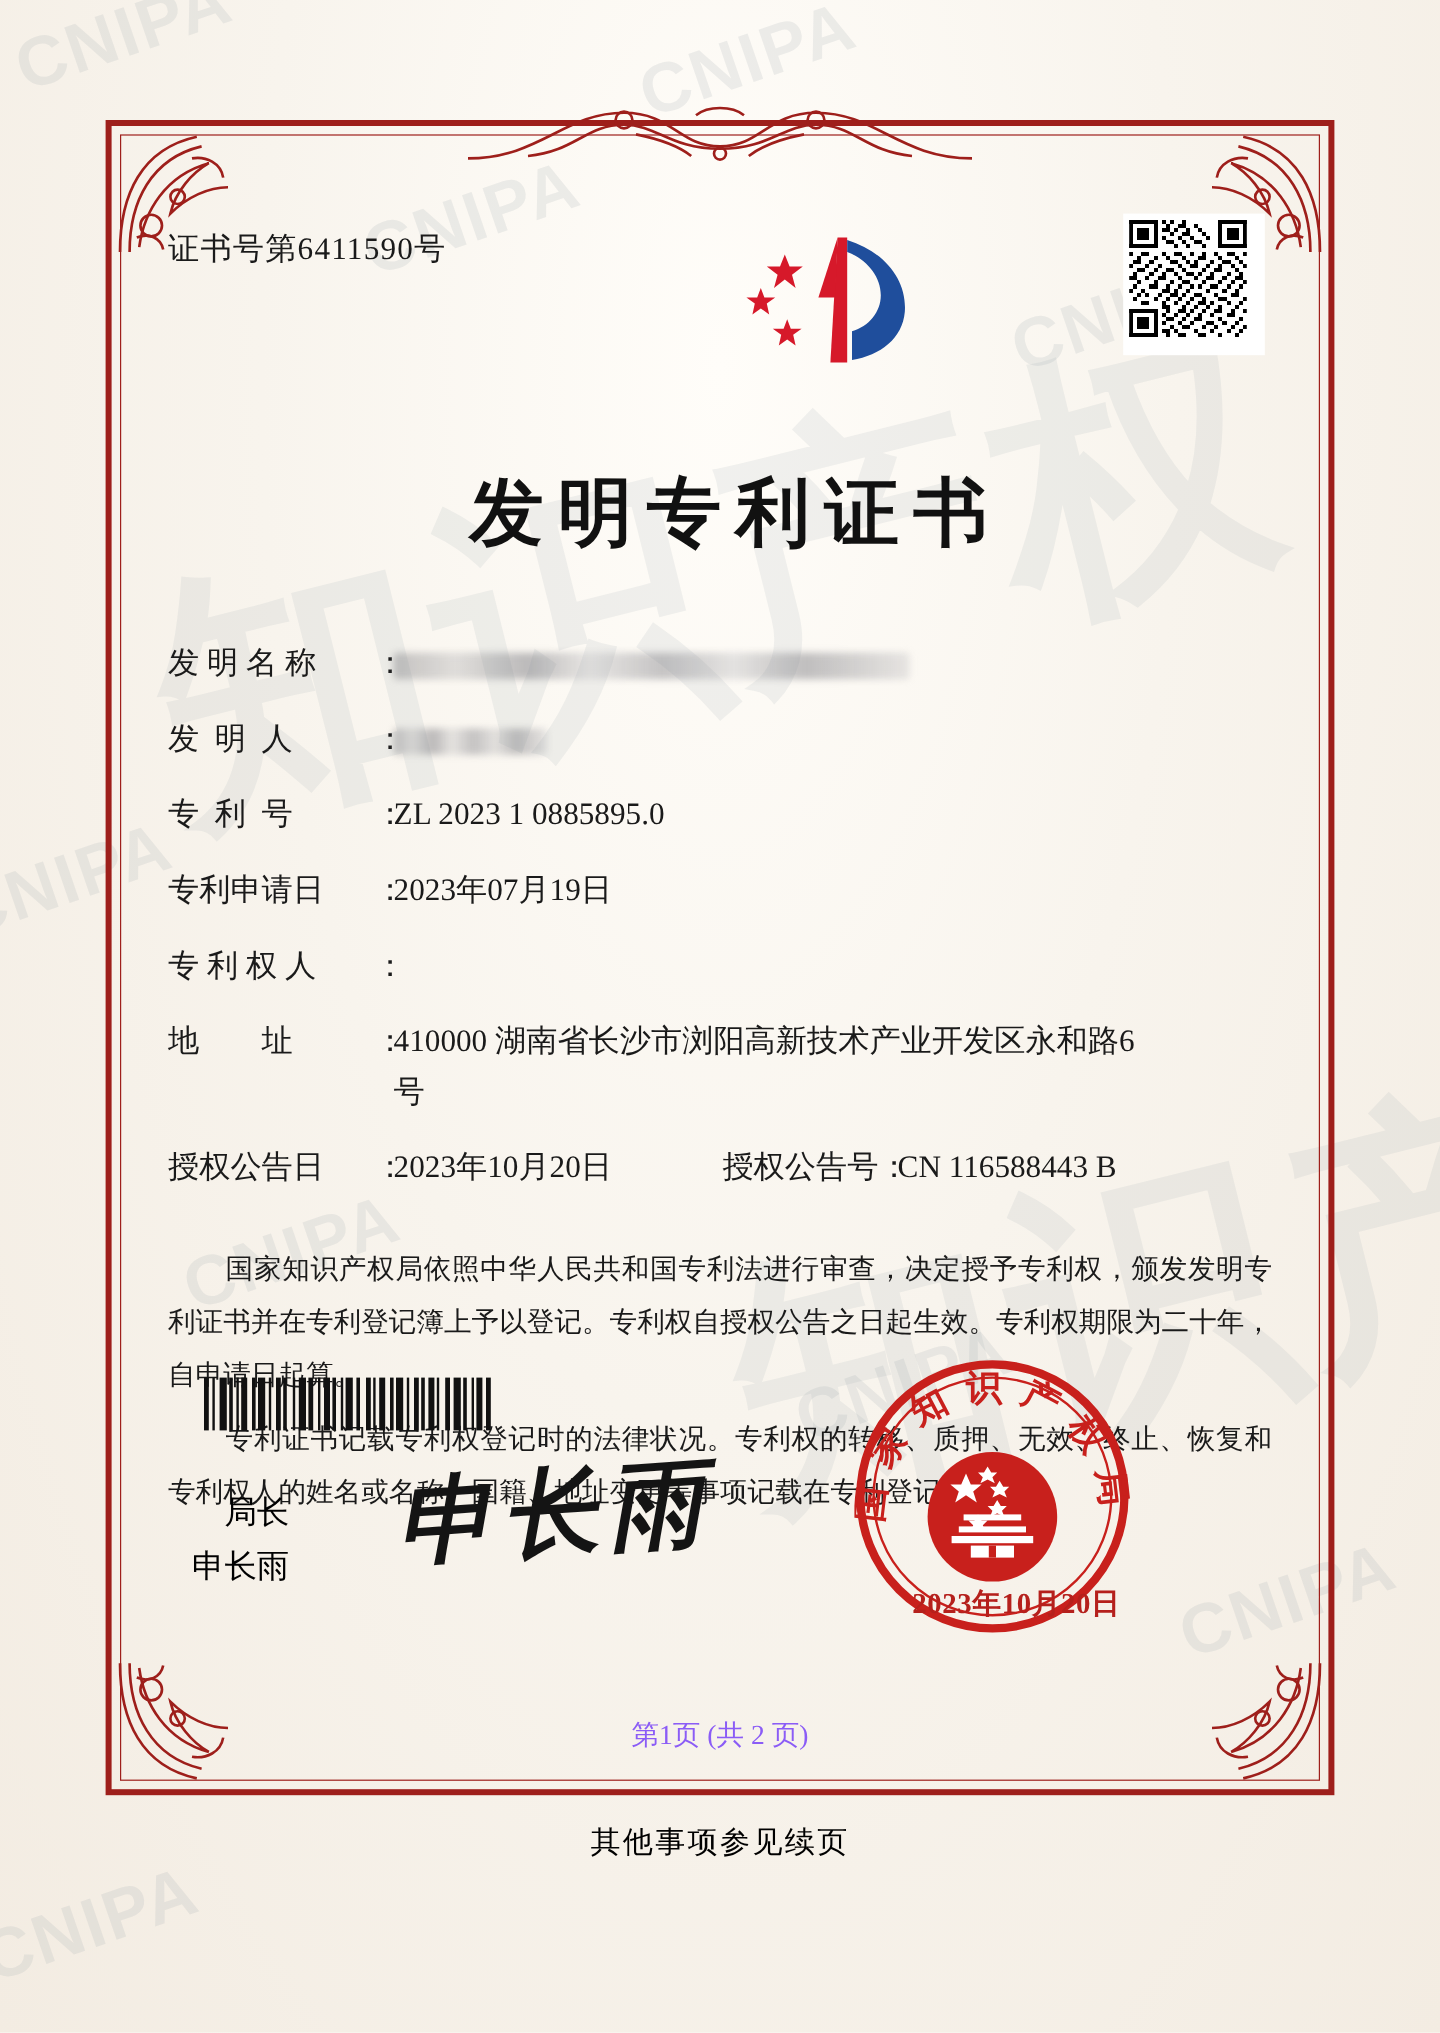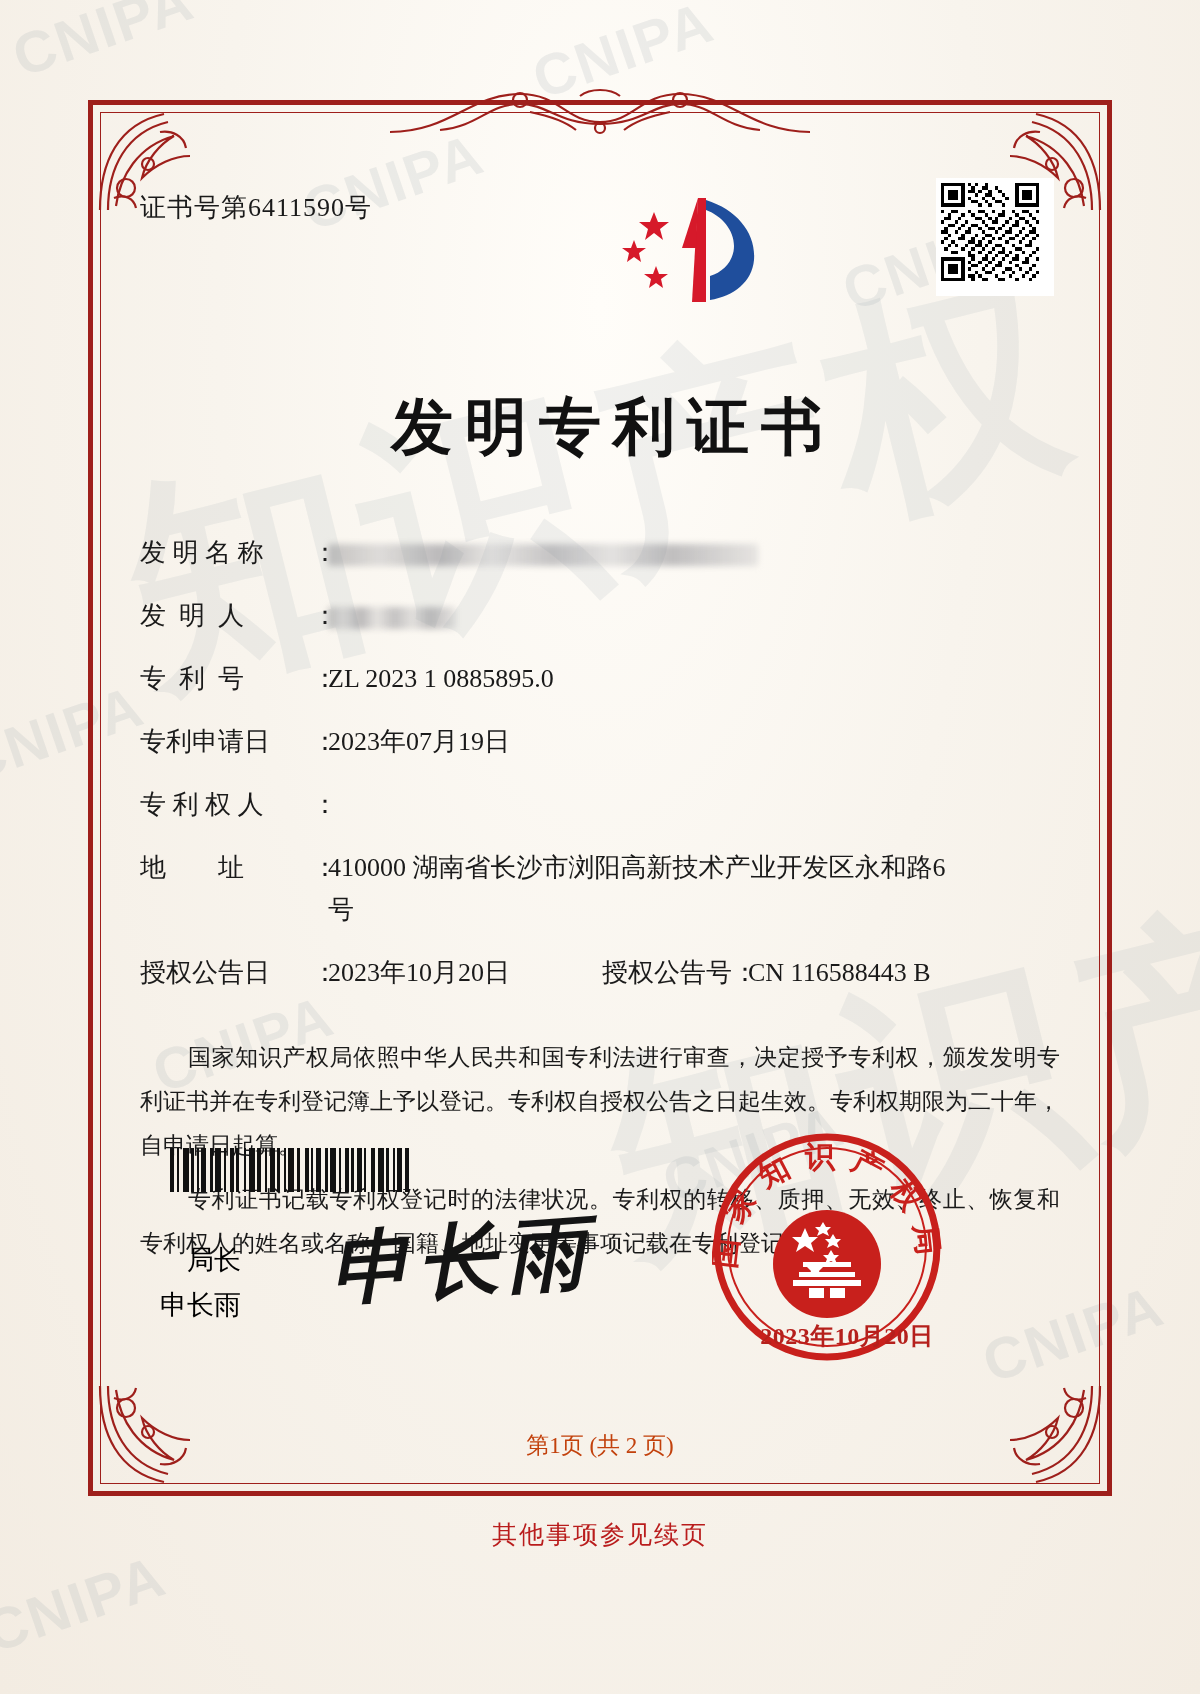--- a/index.html
+++ b/index.html
@@ -233,28 +233,28 @@
     color: #b5201c;
     font-weight: bold;
     letter-spacing: 0.5px;
   }
 
   .page-num {
     position: absolute;
     left: 0; right: 0; top: 1430px;
     text-align: center;
     font-size: 23px;
-    color: #c2410c;
+    color: #8b5cf6;
   }
   .footer-note {
     position: absolute;
     left: 0; right: 0; top: 1518px;
     text-align: center;
     font-size: 25px;
-    color: #b91c1c;
+    color: #000000;
     letter-spacing: 2px;
   }
 </style>
 </head>
 <body>
 
 <div class="page">
   <div class="paper-tint"></div>
 
   <div class="wm wm-cnipa wm-1">CNIPA</div>

